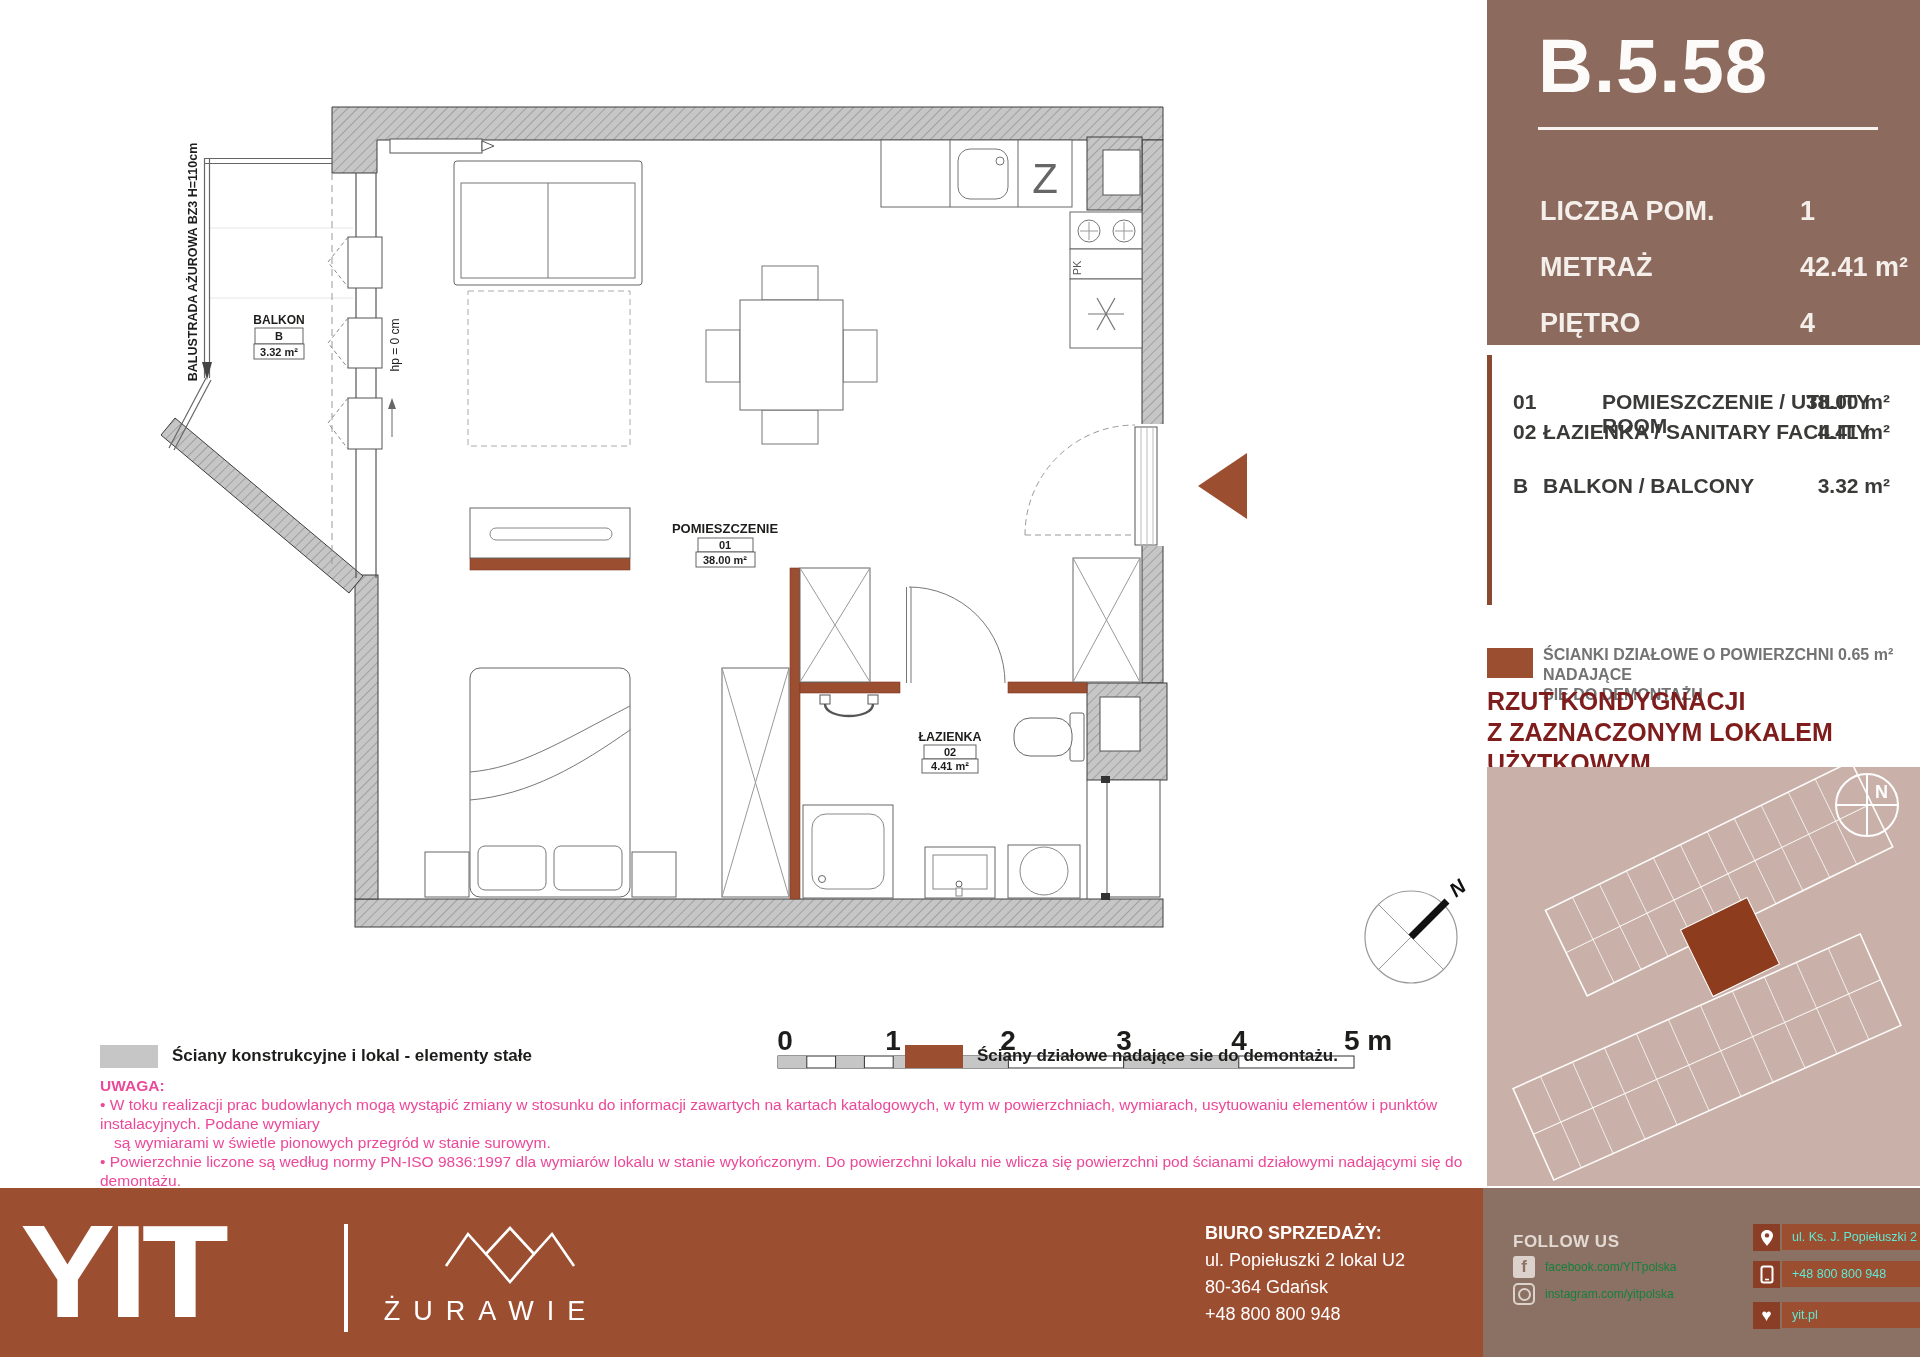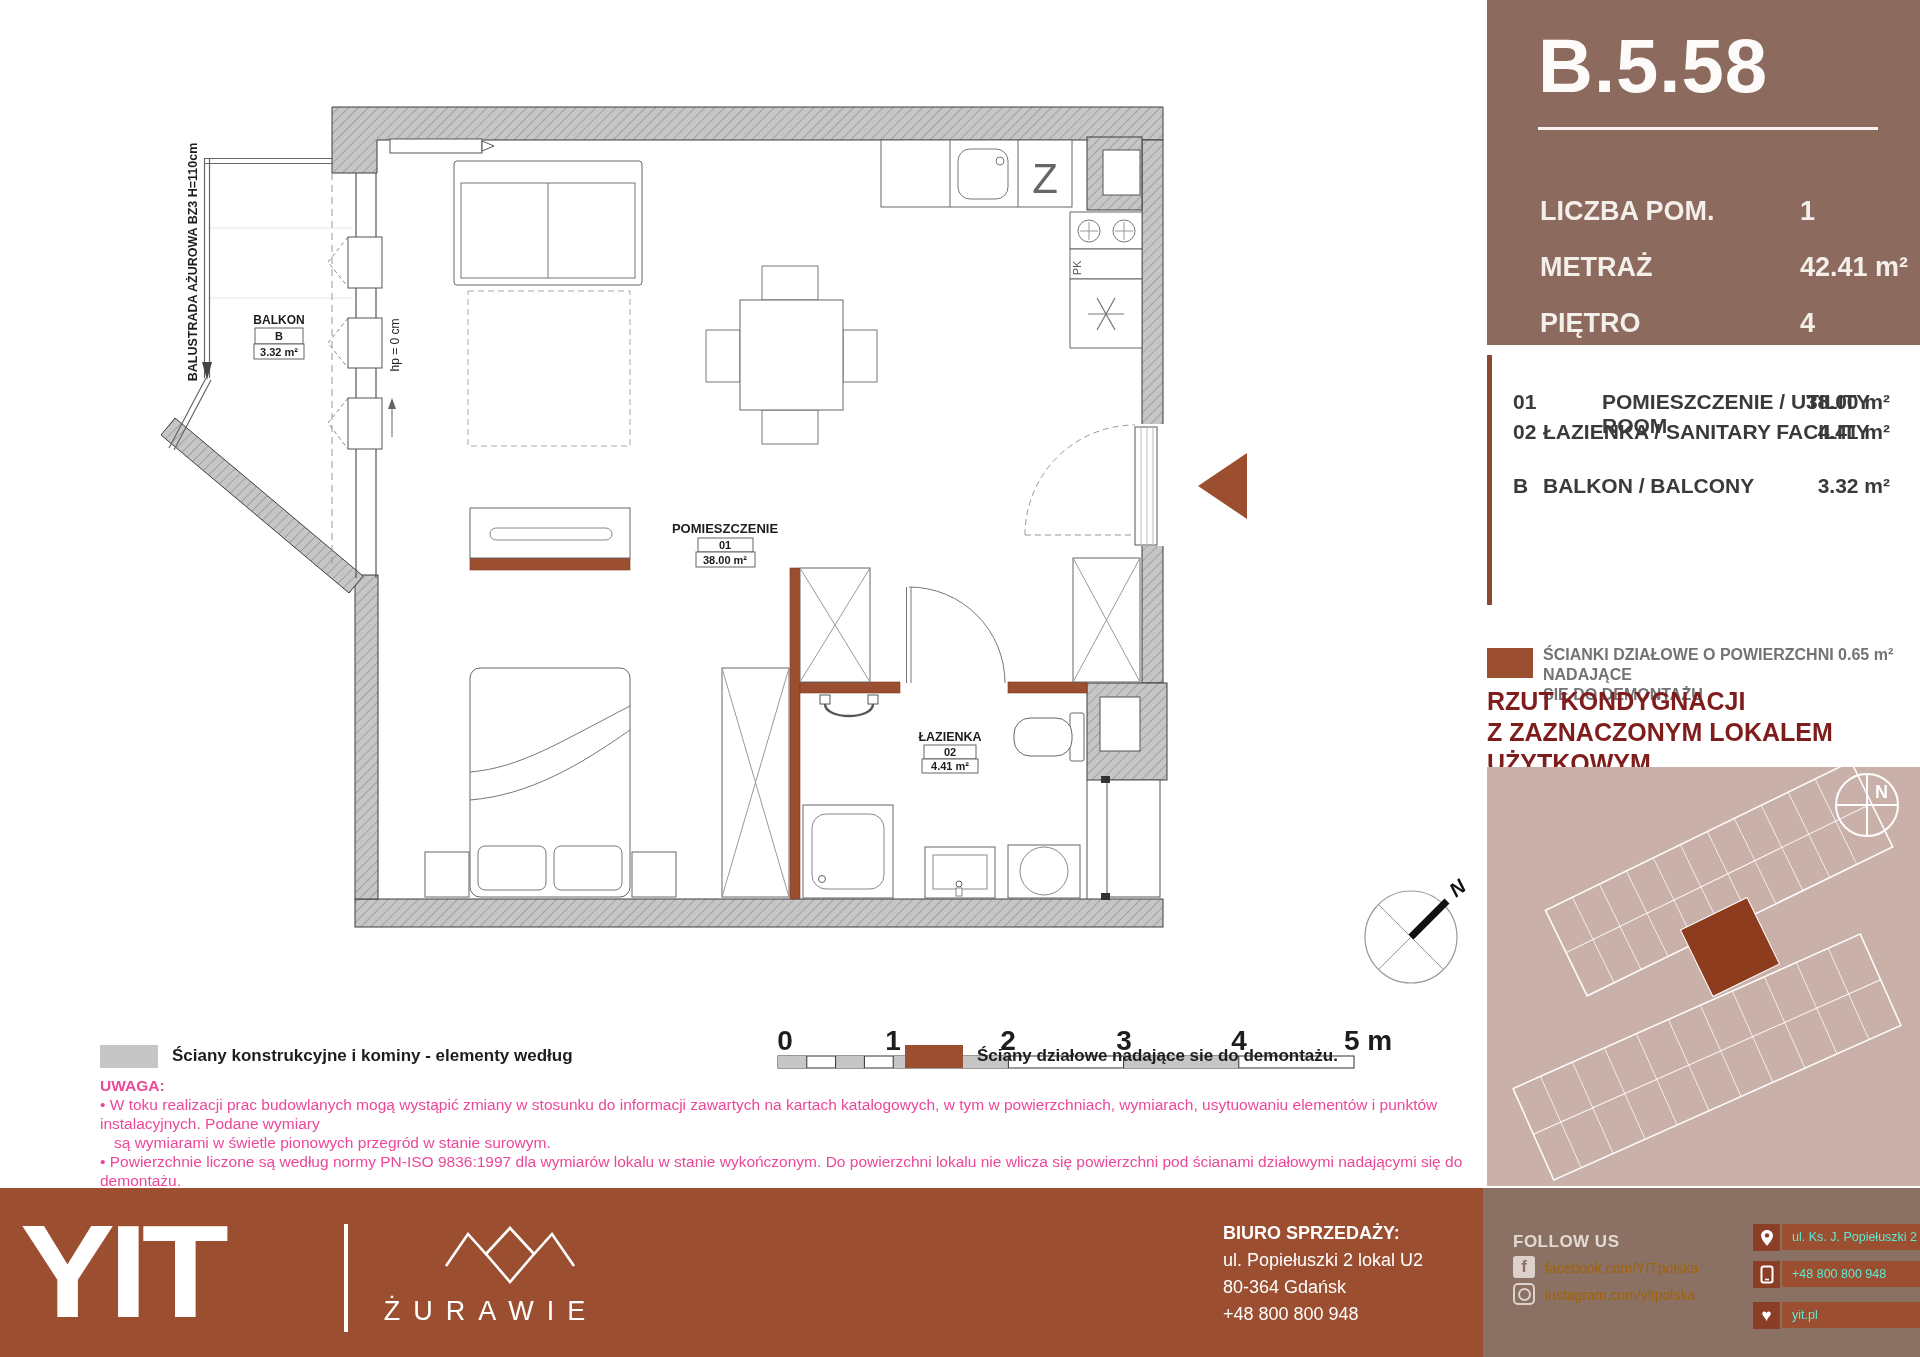--- a/index.html
+++ b/index.html
@@ -25,25 +25,25 @@
   .legtx{top:1046px;font-size:17px;font-weight:600;color:#1d1d1b;}
   #uwaga{left:100px;top:1076px;width:1420px;font-size:15.5px;line-height:19px;color:#ec4899;font-weight:500;}
   #uwaga .t{font-weight:700;}
   #uwaga .cont{padding-left:14px;}
   
   #foot-l{left:0;top:1188px;width:1483px;height:169px;background:#9c4e31;}
   #foot-r{left:1483px;top:1188px;width:437px;height:169px;background:#8b7164;}
   #yit{left:20px;top:1206px;font-size:132px;font-weight:900;letter-spacing:-6px;color:#fff;line-height:1;transform:scaleX(1.08);transform-origin:left;}
   #foot-div{left:344px;top:1224px;width:4px;height:108px;background:#fff;}
   #zur-tx{left:356px;top:1296px;width:270px;text-align:center;font-size:27px;letter-spacing:13px;color:#fff;font-weight:500;}
-  #biuro{left:1205px;top:1220px;font-size:18px;line-height:27px;color:#fff;margin-left:18px;}
+  #biuro{left:1205px;top:1220px;font-size:18px;line-height:27px;color:#fff;}
   #biuro .t{font-weight:700;}
   #followus{left:1513px;top:1232px;font-size:17px;font-weight:600;color:#e3d9d3;letter-spacing:.5px;}
   .soc-ic{width:22px;height:22px;}
-  .soc-tx{font-size:14px;color:#a16207;}
+  .soc-tx{font-size:12px;color:#15803d;}
   .c-ic{left:1753px;width:27px;height:27px;background:#8a3e26;display:flex;align-items:center;justify-content:center;}
   .c-bar{left:1782px;width:138px;height:26px;background:#9c4e31;color:#5eead4;font-size:12.5px;line-height:26px;padding-left:10px;box-sizing:border-box;white-space:nowrap;overflow:hidden;}
   svg text{font-family:"Liberation Sans",sans-serif;}
 </style>
 </head>
 <body>
 
 <div id="page">
 
   <svg class="abs" style="left:0;top:0" width="1920" height="1357" viewBox="0 0 1920 1357">
@@ -354,21 +354,21 @@
       <g stroke="#fff" fill="none" stroke-width="2">
         <circle cx="380" cy="38" r="31"></circle>
         <line x1="380" y1="7" x2="380" y2="69"></line>
         <line x1="349" y1="38" x2="411" y2="38"></line>
       </g>
       <text x="388" y="31" font-size="18" font-weight="600" fill="#fff">N</text>
     </svg>
   </div>
 
   <div class="abs legsq" style="left:100px;background:#c6c6c6"></div>
-  <div class="abs legtx" style="left:172px">Ściany konstrukcyjne i kominy - elementy według</div>
+  <div class="abs legtx" style="left:172px">Ściany konstrukcyjne i lokal - elementy stałe</div>
   <div class="abs legsq" style="left:905px;background:#9c4e31"></div>
   <div class="abs legtx" style="left:977px">Ściany działowe nadające sie do demontażu.</div>
 
   <div class="abs" id="uwaga">
     <div class="t">UWAGA:</div>
     <div>• W toku realizacji prac budowlanych mogą wystąpić zmiany w stosunku do informacji zawartych na kartach katalogowych, w tym w powierzchniach, wymiarach, usytuowaniu elementów i punktów instalacyjnych. Podane wymiary</div>
     <div class="cont">są wymiarami w świetle pionowych przegród w stanie surowym.</div>
     <div>• Powierzchnie liczone są według normy PN-ISO 9836:1997 dla wymiarów lokalu w stanie wykończonym. Do powierzchni lokalu nie wlicza się powierzchni pod ścianami działowymi nadającymi się do demontażu.</div>
     <div>• Przedstawiona aranżacja, w tym drzwi wewnętrzne, umeblowanie, ceramika sanitarna, sprzęt AGD i RTV, ma charakter przykładowy i nie stanowi wyposażenia nabywanego lokalu. Pomiarów pod zakup mebli, urządzeń i</div>
     <div class="cont">wyposażenia należy dokonywać z natury, po zakończeniu realizacji.</div>

